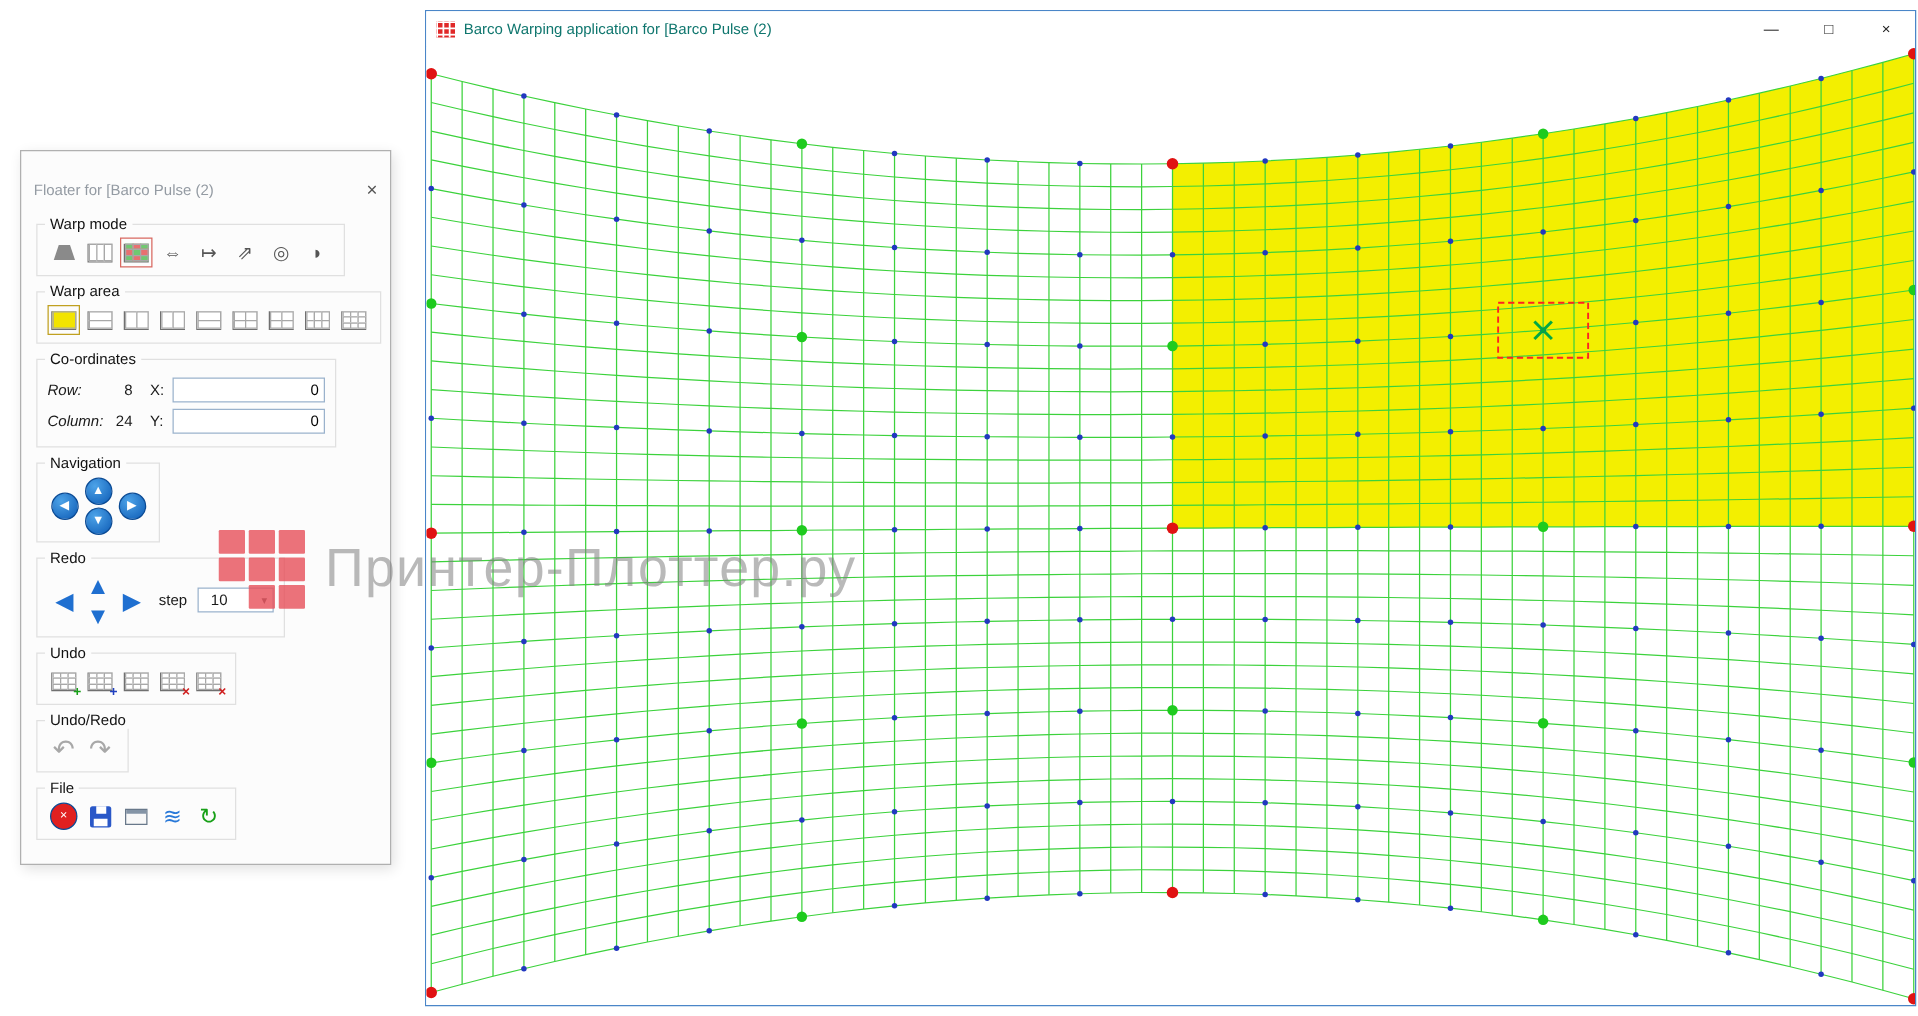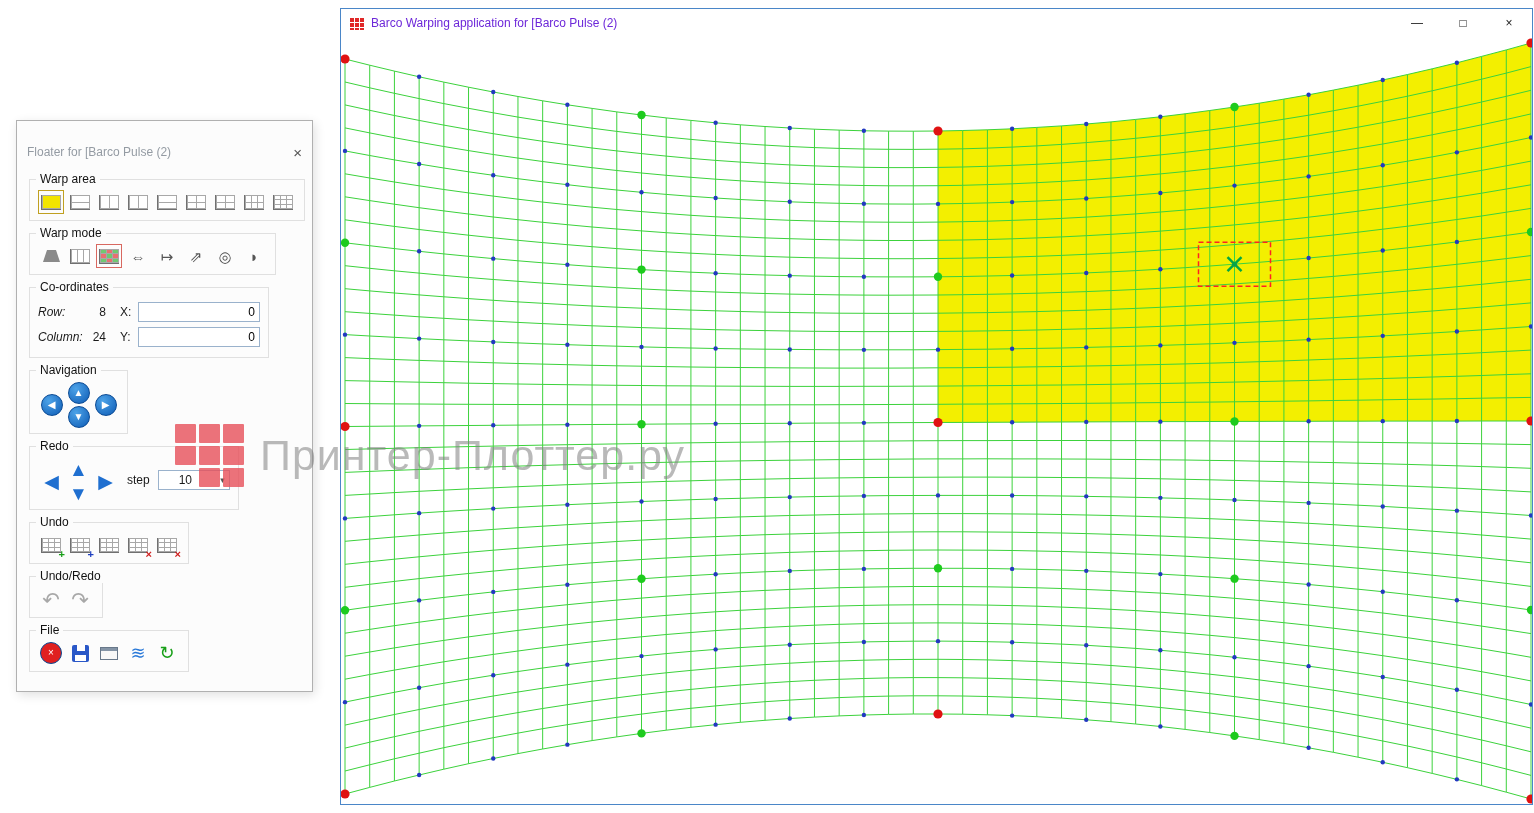--- a/index.html
+++ b/index.html
@@ -13,21 +13,21 @@
     position:absolute;left:340px;top:8px;width:1193px;height:797px;
     background:#fff;border:1px solid #4a86c8;box-sizing:border-box;
   }
   .titlebar{height:28px;display:flex;align-items:center;padding-left:8px;background:#fff;}
   .app-icon{
     width:15px;height:13px;margin-right:7px;flex:0 0 auto;
     background-color:#e02828;
     background-image:linear-gradient(#fff 1.5px,transparent 1.5px),linear-gradient(90deg,#fff 1.5px,transparent 1.5px);
     background-size:5px 5px;
   }
-  .title{font-size:12px;color:#6d28d9;}
+  .title{font-size:12px;color:#0f766e;}
   .win-controls{margin-left:auto;display:flex;height:100%;}
   .win-btn{width:46px;height:100%;display:flex;align-items:center;justify-content:center;font-size:12px;color:#222;cursor:default;}
   .client{position:absolute;left:0;right:0;top:28px;bottom:0;background:#fff;overflow:hidden;}
   .client svg{position:absolute;left:0;top:0;}
 
   
   .floater{
     position:absolute;left:16px;top:120px;width:297px;height:572px;
     background:#fcfcfc;border:1px solid #b0b0b0;box-sizing:border-box;
     box-shadow:2px 3px 10px rgba(0,0,0,0.12);
@@ -80,22 +80,22 @@
 
   
   .arrow-cluster{display:grid;grid-template-columns:repeat(3,27px);grid-template-rows:24px 22px;justify-items:center;align-items:start;width:max-content;}
   .arrow-cluster .pos-left{grid-column:1;grid-row:1;margin-top:12px;}
   .arrow-cluster .pos-up{grid-column:2;grid-row:1;}
   .arrow-cluster .pos-right{grid-column:3;grid-row:1;margin-top:12px;}
   .arrow-cluster .pos-down{grid-column:2;grid-row:2;}
 
   .move-row{display:flex;align-items:center;gap:8px;}
   .combo{
-    width:72px;height:20px;border:1px solid #9ab2cc;background:#fff;box-sizing:border-box;
-    display:flex;align-items:center;padding-left:20px;font-size:12px;cursor:default;
+    width:61px;height:20px;border:1px solid #9ab2cc;background:#fff;box-sizing:border-box;
+    display:flex;align-items:center;padding-left:10px;font-size:12px;cursor:default;
   }
   .combo-caret{margin-left:auto;padding:0 4px;color:#555;font-size:9px;}
 
   
   .watermark{position:absolute;left:175px;top:424px;display:flex;align-items:center;gap:16px;pointer-events:none;z-index:50;}
   .wm-logo{display:grid;grid-template-columns:repeat(3,21px);grid-auto-rows:19px;gap:3px;opacity:0.8;}
   .wm-sq{border-radius:1px;}
   .wm-sq.empty{background:transparent !important;}
   .wm-text{font-size:43px;color:rgba(128,128,128,0.55);letter-spacing:1px;white-space:nowrap;}
 </style>
@@ -382,94 +382,20 @@
 </div>
 
 <div class="floater">
   <div class="floater-titlebar">
     <span>Floater for [Barco Pulse (2)</span>
     <span class="floater-close">×</span>
   </div>
   <div class="floater-body">
 
     <div class="group">
-      <span class="group-label">Warp area</span>
-      <div class="btnrow" id="warp-area-row">
-          <div class="tool-btn selected" style="border-color: rgb(192, 160, 32);">
-            <div class="icon-grid" style="display: grid; grid-template-columns: repeat(1, 1fr); grid-template-rows: repeat(1, 1fr);">
-              <div class="icon-cell" style="background: rgb(242, 228, 0);"></div>
-            </div>
-          </div>
-          <div class="tool-btn">
-            <div class="icon-grid" style="display: grid; grid-template-columns: repeat(1, 1fr); grid-template-rows: repeat(2, 1fr);">
-              <div class="icon-cell"></div>
-              <div class="icon-cell"></div>
-            </div>
-          </div>
-          <div class="tool-btn">
-            <div class="icon-grid" style="display: grid; grid-template-columns: repeat(2, 1fr); grid-template-rows: repeat(1, 1fr);">
-              <div class="icon-cell"></div>
-              <div class="icon-cell"></div>
-            </div>
-          </div>
-          <div class="tool-btn">
-            <div class="icon-grid" style="display: grid; grid-template-columns: repeat(2, 1fr); grid-template-rows: repeat(1, 1fr);">
-              <div class="icon-cell"></div>
-              <div class="icon-cell"></div>
-            </div>
-          </div>
-          <div class="tool-btn">
-            <div class="icon-grid" style="display: grid; grid-template-columns: repeat(1, 1fr); grid-template-rows: repeat(2, 1fr);">
-              <div class="icon-cell"></div>
-              <div class="icon-cell"></div>
-            </div>
-          </div>
-          <div class="tool-btn">
-            <div class="icon-grid" style="display: grid; grid-template-columns: repeat(2, 1fr); grid-template-rows: repeat(2, 1fr);">
-              <div class="icon-cell"></div>
-              <div class="icon-cell"></div>
-              <div class="icon-cell"></div>
-              <div class="icon-cell"></div>
-            </div>
-          </div>
-          <div class="tool-btn">
-            <div class="icon-grid" style="display: grid; grid-template-columns: repeat(2, 1fr); grid-template-rows: repeat(2, 1fr);">
-              <div class="icon-cell"></div>
-              <div class="icon-cell"></div>
-              <div class="icon-cell"></div>
-              <div class="icon-cell"></div>
-            </div>
-          </div>
-          <div class="tool-btn">
-            <div class="icon-grid" style="display: grid; grid-template-columns: repeat(3, 1fr); grid-template-rows: repeat(2, 1fr);">
-              <div class="icon-cell"></div>
-              <div class="icon-cell"></div>
-              <div class="icon-cell"></div>
-              <div class="icon-cell"></div>
-              <div class="icon-cell"></div>
-              <div class="icon-cell"></div>
-            </div>
-          </div>
-          <div class="tool-btn">
-            <div class="icon-grid" style="display: grid; grid-template-columns: repeat(3, 1fr); grid-template-rows: repeat(3, 1fr);">
-              <div class="icon-cell"></div>
-              <div class="icon-cell"></div>
-              <div class="icon-cell"></div>
-              <div class="icon-cell"></div>
-              <div class="icon-cell"></div>
-              <div class="icon-cell"></div>
-              <div class="icon-cell"></div>
-              <div class="icon-cell"></div>
-              <div class="icon-cell"></div>
-            </div>
-          </div>
-        </div>
-    </div>
-
-    <div class="group">
       <span class="group-label">Warp mode</span>
       <div class="btnrow" id="warp-mode-row">
           <div class="tool-btn">
             <div class="icon-trap"></div>
           </div>
           <div class="tool-btn">
             <div class="icon-grid" style="display: grid; grid-template-columns: repeat(3, 1fr); grid-template-rows: repeat(1, 1fr);">
               <div class="icon-cell"></div>
               <div class="icon-cell"></div>
               <div class="icon-cell"></div>
@@ -495,20 +421,94 @@
             <span class="icon-glyph" style="color: rgb(85, 85, 85); font-size: 15px;">↦</span>
           </div>
           <div class="tool-btn">
             <span class="icon-glyph" style="color: rgb(85, 85, 85); font-size: 15px;">⇗</span>
           </div>
           <div class="tool-btn">
             <span class="icon-glyph" style="color: rgb(85, 85, 85); font-size: 15px;">◎</span>
           </div>
           <div class="tool-btn">
             <span class="icon-glyph" style="color: rgb(85, 85, 85); font-size: 15px;">◗</span>
+          </div>
+        </div>
+    </div>
+
+    <div class="group">
+      <span class="group-label">Warp area</span>
+      <div class="btnrow" id="warp-area-row">
+          <div class="tool-btn selected" style="border-color: rgb(192, 160, 32);">
+            <div class="icon-grid" style="display: grid; grid-template-columns: repeat(1, 1fr); grid-template-rows: repeat(1, 1fr);">
+              <div class="icon-cell" style="background: rgb(242, 228, 0);"></div>
+            </div>
+          </div>
+          <div class="tool-btn">
+            <div class="icon-grid" style="display: grid; grid-template-columns: repeat(1, 1fr); grid-template-rows: repeat(2, 1fr);">
+              <div class="icon-cell"></div>
+              <div class="icon-cell"></div>
+            </div>
+          </div>
+          <div class="tool-btn">
+            <div class="icon-grid" style="display: grid; grid-template-columns: repeat(2, 1fr); grid-template-rows: repeat(1, 1fr);">
+              <div class="icon-cell"></div>
+              <div class="icon-cell"></div>
+            </div>
+          </div>
+          <div class="tool-btn">
+            <div class="icon-grid" style="display: grid; grid-template-columns: repeat(2, 1fr); grid-template-rows: repeat(1, 1fr);">
+              <div class="icon-cell"></div>
+              <div class="icon-cell"></div>
+            </div>
+          </div>
+          <div class="tool-btn">
+            <div class="icon-grid" style="display: grid; grid-template-columns: repeat(1, 1fr); grid-template-rows: repeat(2, 1fr);">
+              <div class="icon-cell"></div>
+              <div class="icon-cell"></div>
+            </div>
+          </div>
+          <div class="tool-btn">
+            <div class="icon-grid" style="display: grid; grid-template-columns: repeat(2, 1fr); grid-template-rows: repeat(2, 1fr);">
+              <div class="icon-cell"></div>
+              <div class="icon-cell"></div>
+              <div class="icon-cell"></div>
+              <div class="icon-cell"></div>
+            </div>
+          </div>
+          <div class="tool-btn">
+            <div class="icon-grid" style="display: grid; grid-template-columns: repeat(2, 1fr); grid-template-rows: repeat(2, 1fr);">
+              <div class="icon-cell"></div>
+              <div class="icon-cell"></div>
+              <div class="icon-cell"></div>
+              <div class="icon-cell"></div>
+            </div>
+          </div>
+          <div class="tool-btn">
+            <div class="icon-grid" style="display: grid; grid-template-columns: repeat(3, 1fr); grid-template-rows: repeat(2, 1fr);">
+              <div class="icon-cell"></div>
+              <div class="icon-cell"></div>
+              <div class="icon-cell"></div>
+              <div class="icon-cell"></div>
+              <div class="icon-cell"></div>
+              <div class="icon-cell"></div>
+            </div>
+          </div>
+          <div class="tool-btn">
+            <div class="icon-grid" style="display: grid; grid-template-columns: repeat(3, 1fr); grid-template-rows: repeat(3, 1fr);">
+              <div class="icon-cell"></div>
+              <div class="icon-cell"></div>
+              <div class="icon-cell"></div>
+              <div class="icon-cell"></div>
+              <div class="icon-cell"></div>
+              <div class="icon-cell"></div>
+              <div class="icon-cell"></div>
+              <div class="icon-cell"></div>
+              <div class="icon-cell"></div>
+            </div>
           </div>
         </div>
     </div>
 
     <div class="group">
       <span class="group-label">Co-ordinates</span>
       <div class="coord-row">
         <span class="coord-label">Row:</span>
         <span class="coord-value">8</span>
         <span class="coord-axis">X:</span>

